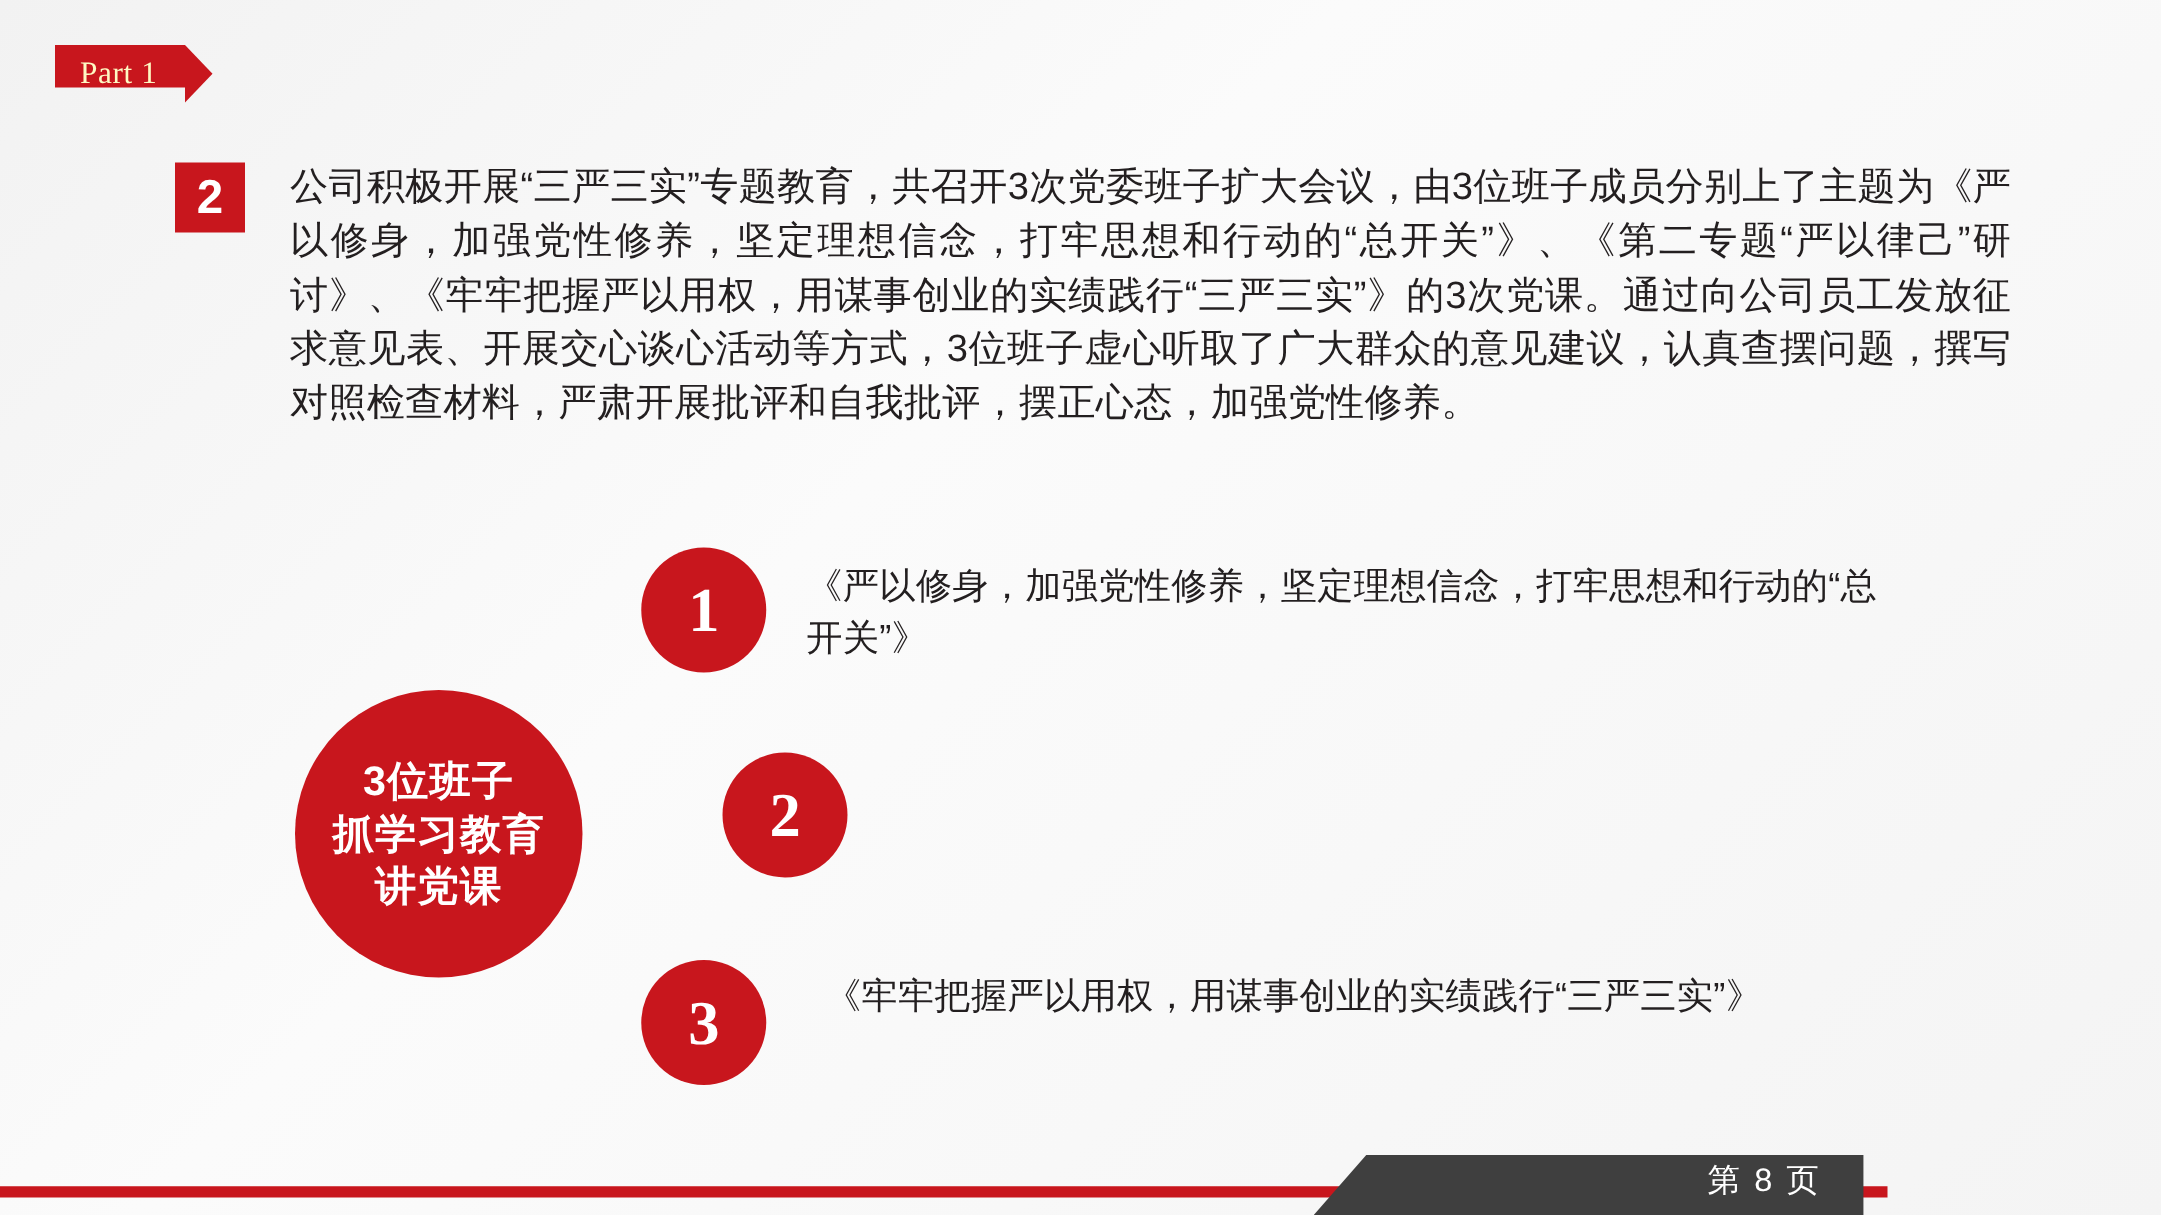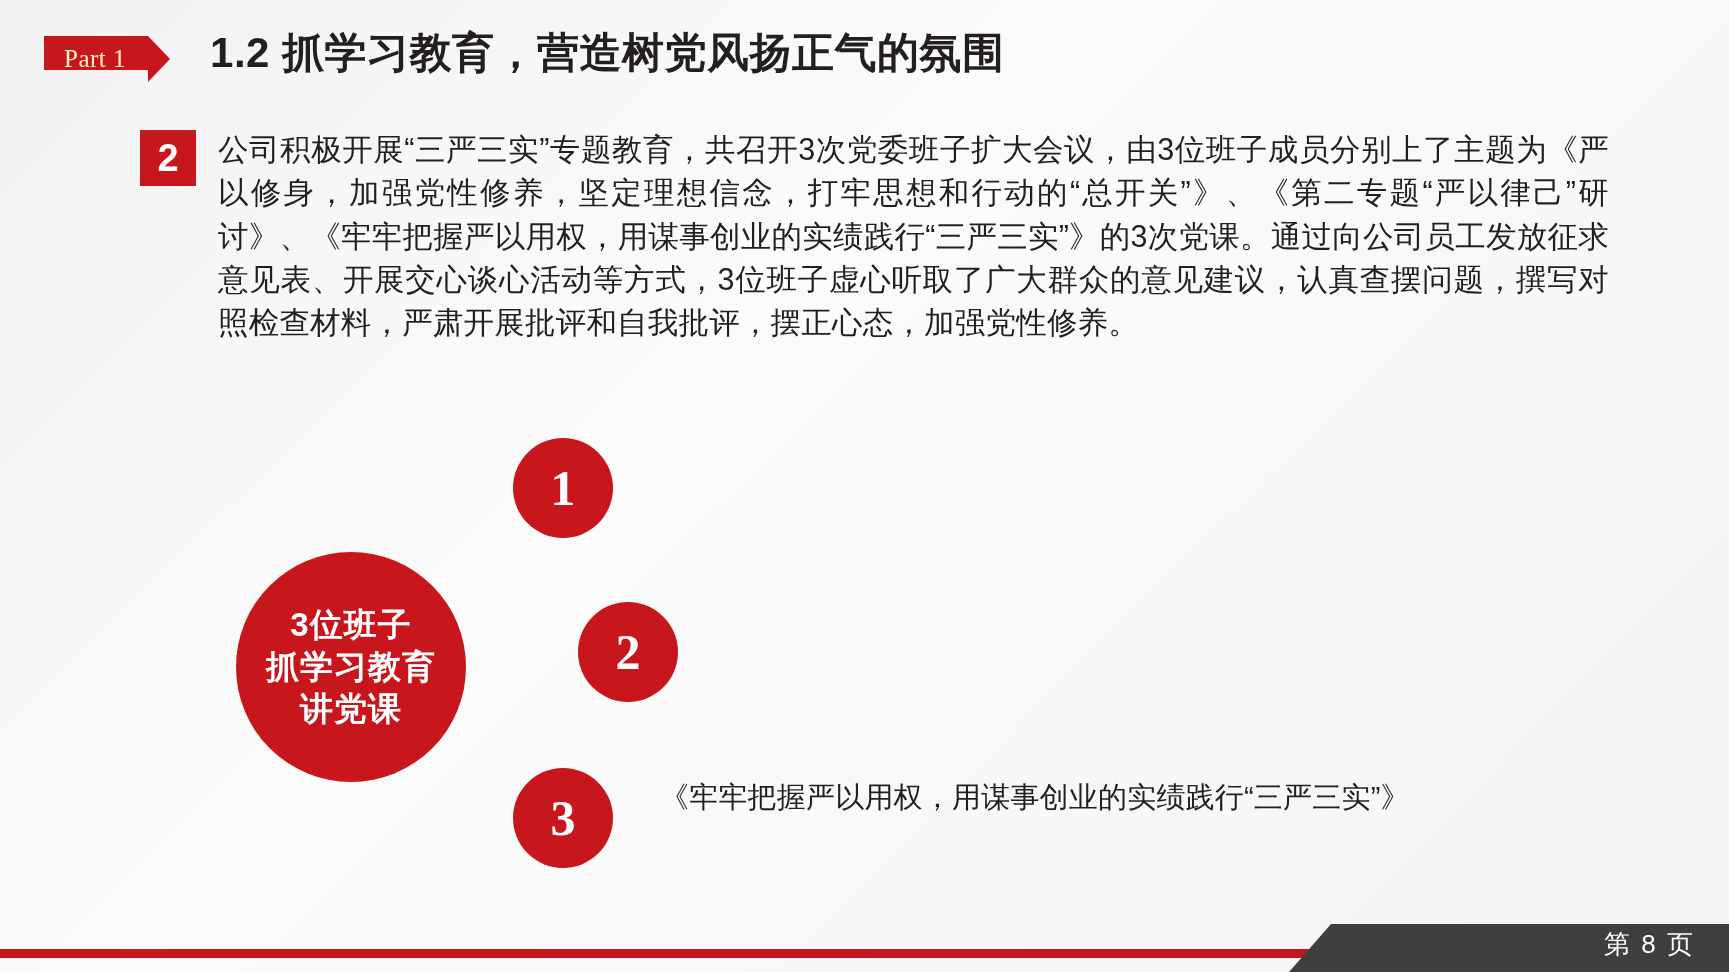--- a/index.html
+++ b/index.html
@@ -78,21 +78,21 @@
     background: #c8161d;
     color: #fff;
     font-size: 38px;
     font-weight: bold;
     display: flex;
     align-items: center;
     justify-content: center;
     margin-top: 2px;
   }
   .para-text {
-    margin-left: 22px;
+    margin-left: 36px;
     font-size: 30.5px;
     line-height: 1.42;
     color: #231f20;
     text-align: justify;
     text-justify: inter-ideograph;
     letter-spacing: 0.2px;
   }
 
   
   .diagram {
@@ -147,21 +147,21 @@
   }
   .text-1 { left: 645px; top: 18px; width: 870px; }
   .text-2 { left: 713px; top: 177px; width: 830px; }
   .text-3 { left: 660px; top: 346px; width: 840px; }
 
   
   .footer {
     position: absolute;
     left: 0;
     bottom: 0;
-    width: 1729px;
+    width: 1491px;
     height: 56px;
   }
   .footer-bar {
     position: absolute;
     left: 0;
     bottom: 14px;
     width: 1510px;
     height: 9px;
     background: #c8161d;
   }
@@ -183,37 +183,37 @@
     letter-spacing: 2px;
   }
 </style>
 </head>
 <body>
 
 <div class="slide">
 
   <div class="header">
     <div class="part-tag">Part 1</div>
-    <div class="header-title">1.2 抓学习教育，营造树党风扬正气的氛围</div>
   </div>
 
   <div class="para-block">
     <div class="para-badge">2</div>
     <div class="para-text">公司积极开展“三严三实”专题教育，共召开3次党委班子扩大会议，由3位班子成员分别上了主题为《严以修身，加强党性修养，坚定理想信念，打牢思想和行动的“总开关”》、《第二专题“严以律己”研讨》、《牢牢把握严以用权，用谋事创业的实绩践行“三严三实”》的3次党课。通过向公司员工发放征求意见表、开展交心谈心活动等方式，3位班子虚心听取了广大群众的意见建议，认真查摆问题，撰写对照检查材料，严肃开展批评和自我批评，摆正心态，加强党性修养。</div>
   </div>
 
   <div class="diagram">
 
     <div class="hub">
       <span>3位班子</span>
       <span>抓学习教育</span>
       <span>讲党课</span>
     </div>
 
     <div class="node node-1">1</div>
+    <div class="node-text text-1">《严以修身，加强党性修养，坚定理想信念，打牢思想和行动的“总开关”》</div>
 
     <div class="node node-2">2</div>
 
     <div class="node node-3">3</div>
     <div class="node-text text-3">《牢牢把握严以用权，用谋事创业的实绩践行“三严三实”》</div>
   </div>
 
   <div class="footer">
     <div class="footer-bar"></div>
     <div class="footer-dark"></div>

